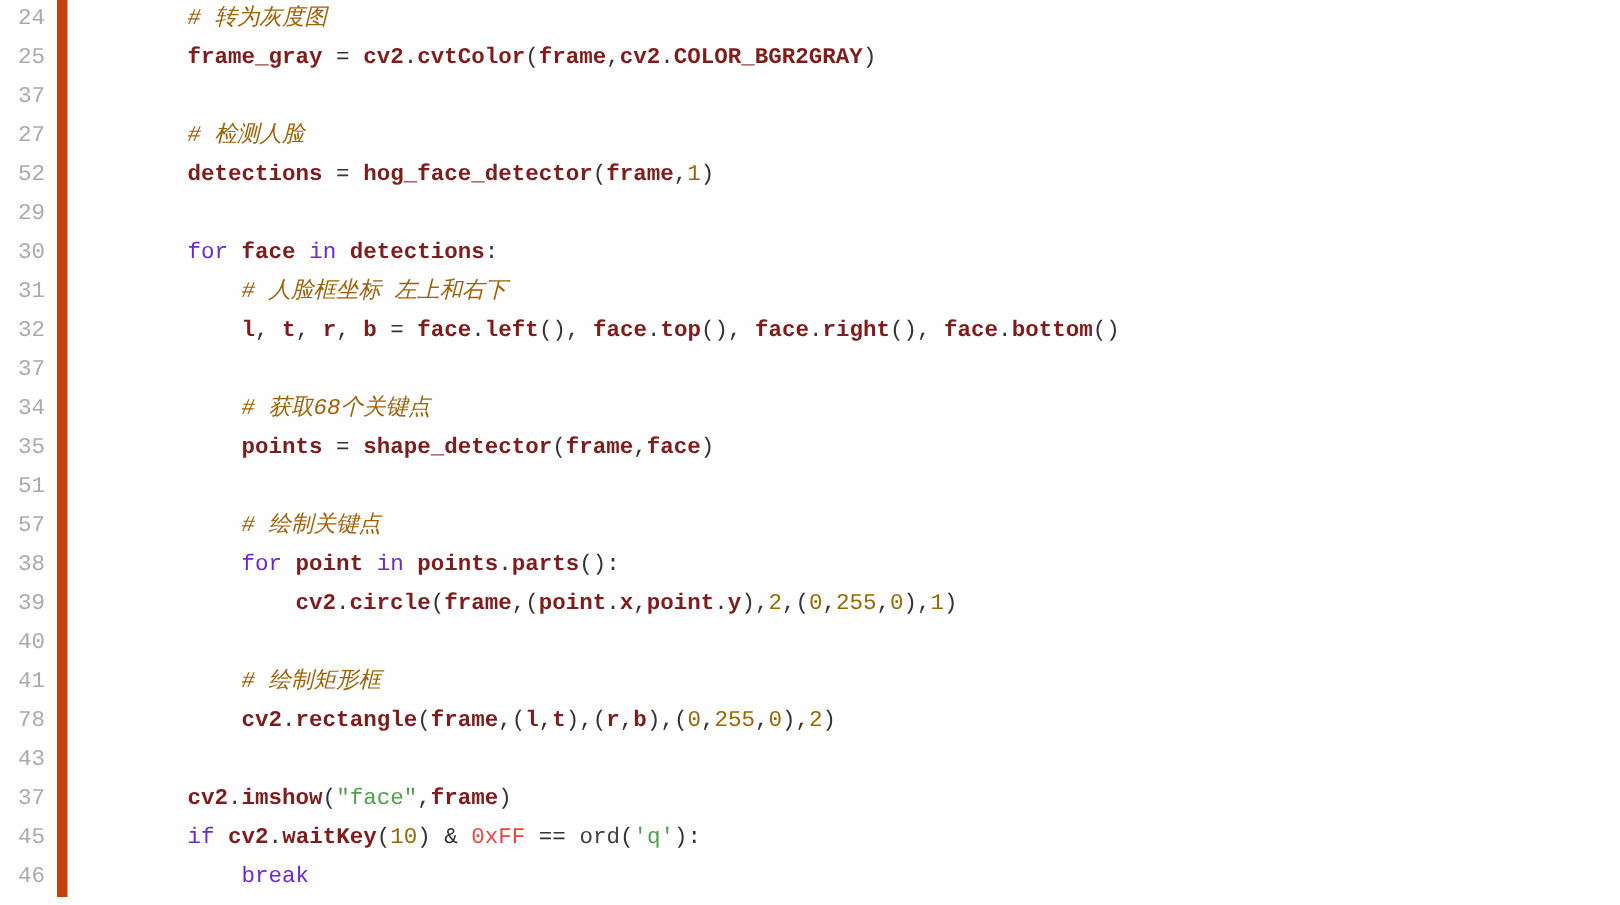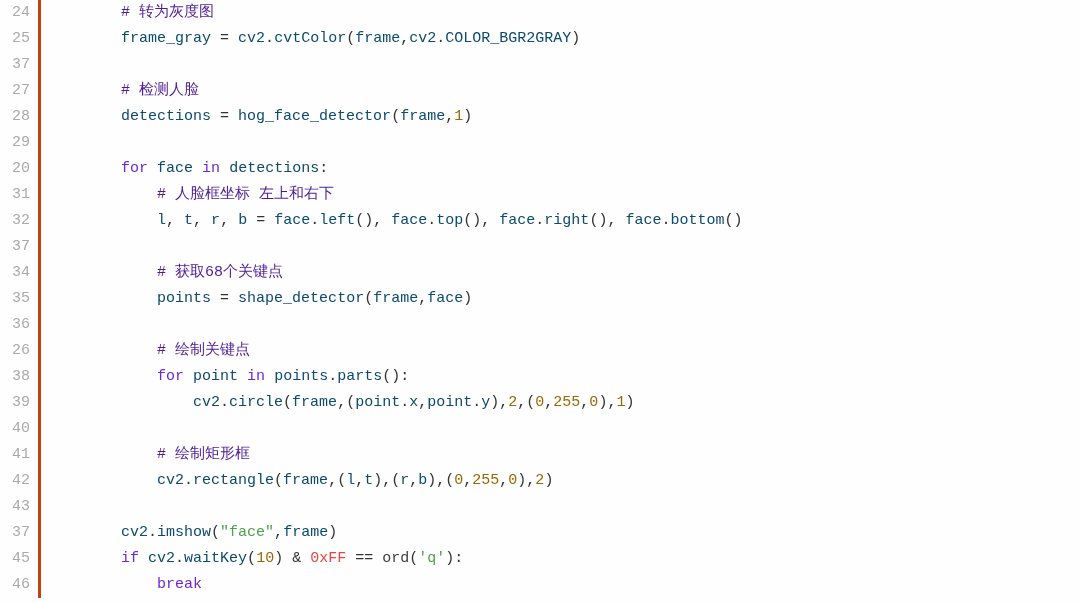--- a/index.html
+++ b/index.html
@@ -17,70 +17,70 @@
     }
     .code-container {
       display: flex;
       width: 100%;
     }
     .gutter {
       text-align: right;
       padding: 0 8px 0 12px;
       color: #aaa;
       user-select: none;
-      border-right: 3px solid #c2410c;
+      border-right: 7px solid #c2410c;
       flex-shrink: 0;
       min-width: 40px;
     }
     .code-area {
       padding-left: 8px;
       flex: 1;
       white-space: pre;
     }
     .line {
       height: 26px;
       line-height: 26px;
     }
     .code-line {
       height: 26px;
       line-height: 26px;
     }
-    .comment { color: #4c1d95; }
+    .comment { color: #a16207; font-style: italic; }
     .keyword { color: #6d28d9; }
     .builtin { color: #404040; }
-    .name { color: #0c4a6e; }
+    .name { color: #7f1d1d; font-weight: bold; }
     .op { color: #333; }
     .number { color: #986801; }
     .numhex { color: #ef4444; }
     .string { color: #50a14f; }
     .punct { color: #333; }
   </style>
 </head>
 <body>
 
 <div class="code-container">
   <div class="gutter" id="gutter">
       <div class="line">24</div>
       <div class="line">25</div>
       <div class="line">37</div>
       <div class="line">27</div>
-      <div class="line">28</div>
+      <div class="line">52</div>
       <div class="line">29</div>
-      <div class="line">20</div>
+      <div class="line">30</div>
       <div class="line">31</div>
       <div class="line">32</div>
       <div class="line">37</div>
       <div class="line">34</div>
       <div class="line">35</div>
-      <div class="line">36</div>
-      <div class="line">26</div>
+      <div class="line">51</div>
+      <div class="line">57</div>
       <div class="line">38</div>
       <div class="line">39</div>
       <div class="line">40</div>
       <div class="line">41</div>
-      <div class="line">42</div>
+      <div class="line">78</div>
       <div class="line">43</div>
       <div class="line">37</div>
       <div class="line">45</div>
       <div class="line">46</div>
     </div>
   <div class="code-area" id="codearea"><div class="code-line"><span>        </span><span class="comment"># 转为灰度图</span></div><div class="code-line"><span>        </span><span class="name">frame_gray</span><span class="punct"> </span><span class="op">=</span><span class="punct"> </span><span class="name">cv2</span><span class="punct">.</span><span class="name">cvtColor</span><span class="punct">(</span><span class="name">frame</span><span class="punct">,</span><span class="name">cv2</span><span class="punct">.</span><span class="name">COLOR_BGR2GRAY</span><span class="punct">)</span></div><div class="code-line"><span></span></div><div class="code-line"><span>        </span><span class="comment"># 检测人脸</span></div><div class="code-line"><span>        </span><span class="name">detections</span><span class="punct"> </span><span class="op">=</span><span class="punct"> </span><span class="name">hog_face_detector</span><span class="punct">(</span><span class="name">frame</span><span class="punct">,</span><span class="number">1</span><span class="punct">)</span></div><div class="code-line"><span></span></div><div class="code-line"><span>        </span><span class="keyword">for</span><span class="punct"> </span><span class="name">face</span><span class="punct"> </span><span class="keyword">in</span><span class="punct"> </span><span class="name">detections</span><span class="punct">:</span></div><div class="code-line"><span>            </span><span class="comment"># 人脸框坐标 左上和右下</span></div><div class="code-line"><span>            </span><span class="name">l</span><span class="punct">, </span><span class="name">t</span><span class="punct">, </span><span class="name">r</span><span class="punct">, </span><span class="name">b</span><span class="punct"> </span><span class="op">=</span><span class="punct"> </span><span class="name">face</span><span class="punct">.</span><span class="name">left</span><span class="punct">(), </span><span class="name">face</span><span class="punct">.</span><span class="name">top</span><span class="punct">(), </span><span class="name">face</span><span class="punct">.</span><span class="name">right</span><span class="punct">(), </span><span class="name">face</span><span class="punct">.</span><span class="name">bottom</span><span class="punct">()</span></div><div class="code-line"><span></span></div><div class="code-line"><span>            </span><span class="comment"># 获取68个关键点</span></div><div class="code-line"><span>            </span><span class="name">points</span><span class="punct"> </span><span class="op">=</span><span class="punct"> </span><span class="name">shape_detector</span><span class="punct">(</span><span class="name">frame</span><span class="punct">,</span><span class="name">face</span><span class="punct">)</span></div><div class="code-line"><span></span></div><div class="code-line"><span>            </span><span class="comment"># 绘制关键点</span></div><div class="code-line"><span>            </span><span class="keyword">for</span><span class="punct"> </span><span class="name">point</span><span class="punct"> </span><span class="keyword">in</span><span class="punct"> </span><span class="name">points</span><span class="punct">.</span><span class="name">parts</span><span class="punct">():</span></div><div class="code-line"><span>                </span><span class="name">cv2</span><span class="punct">.</span><span class="name">circle</span><span class="punct">(</span><span class="name">frame</span><span class="punct">,(</span><span class="name">point</span><span class="punct">.</span><span class="name">x</span><span class="punct">,</span><span class="name">point</span><span class="punct">.</span><span class="name">y</span><span class="punct">),</span><span class="number">2</span><span class="punct">,(</span><span class="number">0</span><span class="punct">,</span><span class="number">255</span><span class="punct">,</span><span class="number">0</span><span class="punct">),</span><span class="number">1</span><span class="punct">)</span></div><div class="code-line"><span></span></div><div class="code-line"><span>            </span><span class="comment"># 绘制矩形框</span></div><div class="code-line"><span>            </span><span class="name">cv2</span><span class="punct">.</span><span class="name">rectangle</span><span class="punct">(</span><span class="name">frame</span><span class="punct">,(</span><span class="name">l</span><span class="punct">,</span><span class="name">t</span><span class="punct">),(</span><span class="name">r</span><span class="punct">,</span><span class="name">b</span><span class="punct">),(</span><span class="number">0</span><span class="punct">,</span><span class="number">255</span><span class="punct">,</span><span class="number">0</span><span class="punct">),</span><span class="number">2</span><span class="punct">)</span></div><div class="code-line"><span></span></div><div class="code-line"><span>        </span><span class="name">cv2</span><span class="punct">.</span><span class="name">imshow</span><span class="punct">(</span><span class="string">"face"</span><span class="punct">,</span><span class="name">frame</span><span class="punct">)</span></div><div class="code-line"><span>        </span><span class="keyword">if</span><span class="punct"> </span><span class="name">cv2</span><span class="punct">.</span><span class="name">waitKey</span><span class="punct">(</span><span class="number">10</span><span class="punct">) </span><span class="op">&amp;</span><span class="punct"> </span><span class="numhex">0xFF</span><span class="punct"> </span><span class="op">==</span><span class="punct"> </span><span class="builtin">ord</span><span class="punct">(</span><span class="string">'q'</span><span class="punct">):</span></div><div class="code-line"><span>            </span><span class="keyword">break</span></div></div>
 </div>
 
 </body></html>

